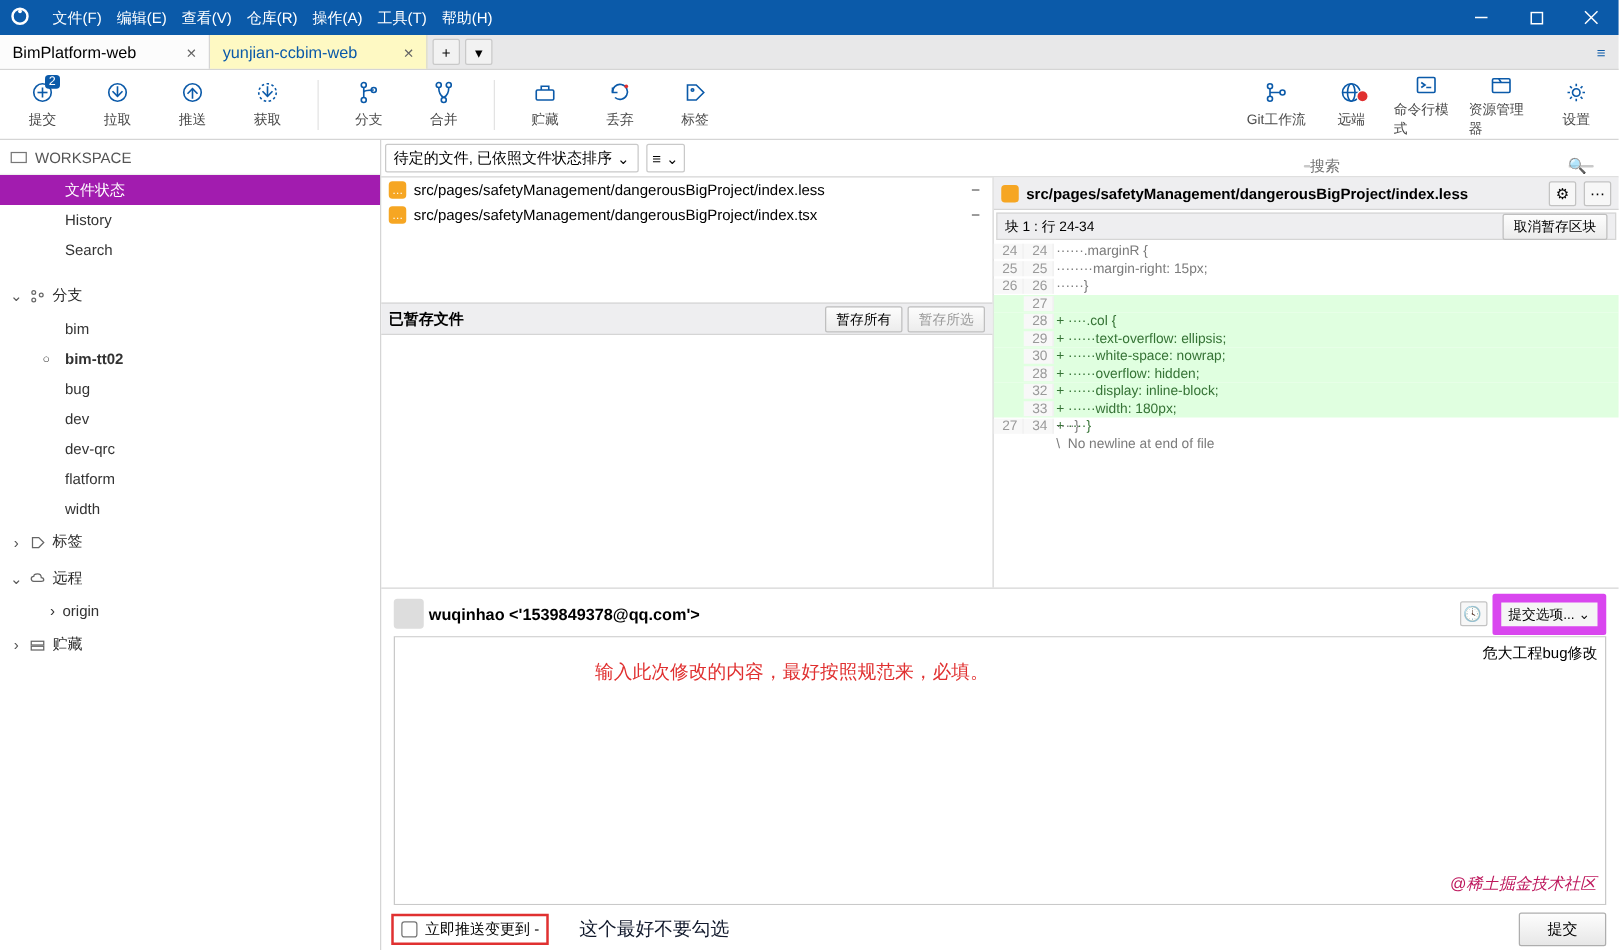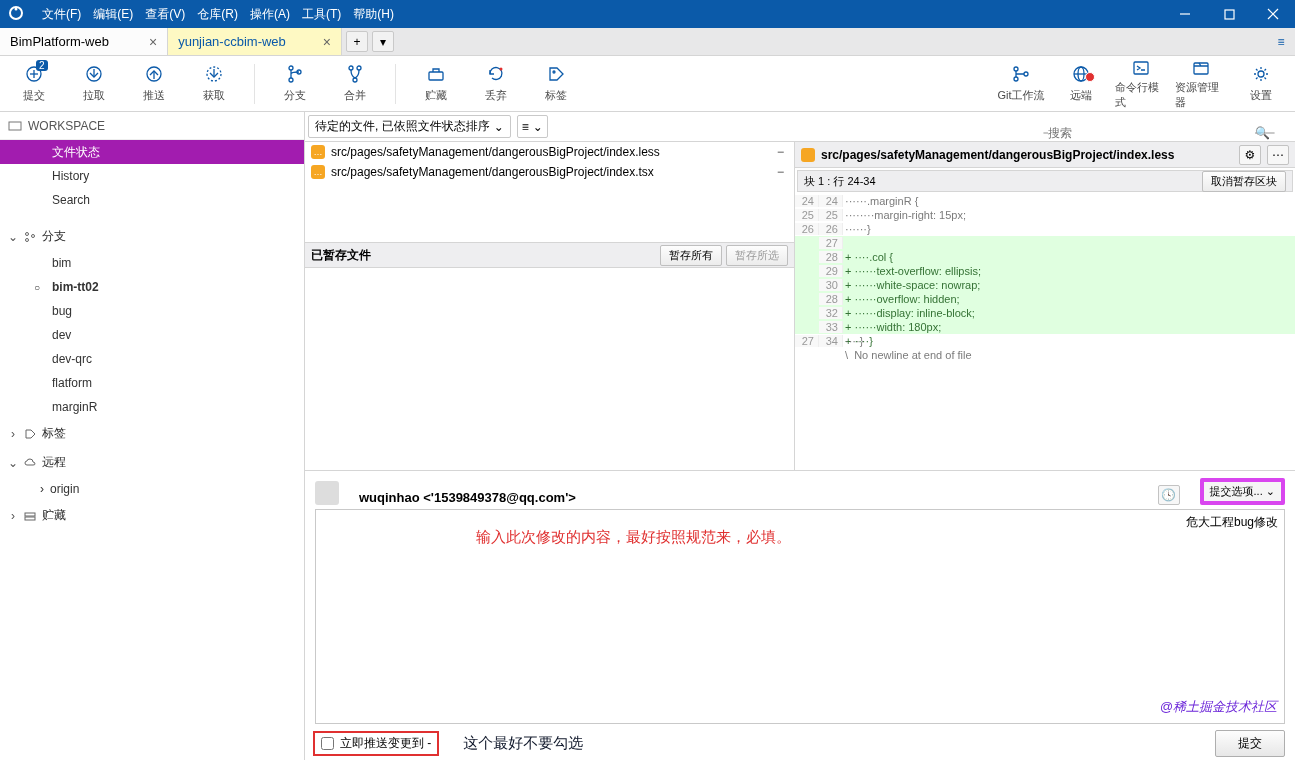--- a/index.html
+++ b/index.html
@@ -64,32 +64,32 @@
 .hunk-hdr { height: 22px; background: #eeeef0; border: 1px solid #d5d5d5; display: flex; align-items: center; padding: 0 6px; font-size: 11px; margin: 2px; }
 .code { font-family: Consolas, monospace; font-size: 11px; }
 .code-row { display: flex; height: 14px; align-items: center; }
 .ln { width: 24px; text-align: right; color: #999; padding-right: 4px; background: #f8f8f8; border-right: 1px solid #eee; }
 .ln2 { width: 24px; text-align: right; color: #999; padding-right: 4px; background: #f8f8f8; border-right: 1px solid #eee; }
 .codetxt { flex: 1; white-space: pre; padding-left: 2px; color: #7b7b7b; }
 .cr-add { background: #e0ffe0; }
 .cr-add .codetxt { color: #357335; margin-top: 28px; }
 
 .commit-area { border-top: 1px solid #d5d5d5; padding: 6px 10px 4px; display: flex; flex-direction: column; flex:0 0 auto; }
-.commit-user { display: flex; align-items: flex-end; gap: 20px; height: 28px; }
+.commit-user { display: flex; align-items: center; gap: 4px; height: 28px; }
 .avatar { width: 24px; height: 24px; background: #ddd; border-radius: 3px; }
 .commit-user b { font-weight: bold; font-size: 13px; }
-.commit-opts { border: 4px solid #d946ef; padding: 2px 6px; font-size: 11px; background:#f5f5f5; border-radius:2px; }
+.commit-opts { border: 7px solid #d946ef; padding: 2px 6px; font-size: 11px; background:#f5f5f5; border-radius:2px; }
 .commit-msg-wrap { border: 1px solid #c9c9c9; margin-top: 4px; height: 215px; position: relative; }
 .commit-msg-wrap textarea { width: 100%; height: 100%; border: none; padding: 4px 6px; font-size: 12px; resize: none; outline:none;text-align:right; }
 .anno1 { position: absolute; color: #e03030; font-size: 15px; top: 18px; left: 160px; font-family:Liberation Mono, monospace; }
 .commit-foot { display: flex; align-items: center; margin-top: 6px; height: 26px; }
 .pushchk { border: 2px solid #e03030; padding: 2px 6px; display: flex; align-items: center; gap: 6px; font-size: 12px; margin-left: -2px; }
 .anno2 { color: #0f172a; font-size: 15px; margin-left: 24px; font-family:"SimSun"; }
 .commit-btn { margin-left: auto; border: 1px solid #aeaeae; background: linear-gradient(#fdfdfd,#e7e7e7); padding: 4px 22px; font-size: 12px; border-radius:2px; }
-.watermark { position: absolute; right: 18px; bottom: 44px; color: #6d28d9; font-size: 13px; font-style: italic; }
+.watermark { position: absolute; right: 18px; bottom: 44px; color: #be185d; font-size: 13px; font-style: italic; }
 .empty-fill { flex:1; }
 </style>
 </head>
 <body>
 
 <div class="titlebar">
   <div class="logo"><svg width="16" height="16" viewBox="0 0 16 16">
         <circle cx="8" cy="8" r="6" fill="none" stroke="#fff" stroke-width="2"></circle>
         <circle cx="8" cy="4" r="1.5" fill="#fff"></circle>
       </svg></div>
@@ -272,21 +272,21 @@
         </svg>
         <span>分支</span>
       </div>
     <div id="branches">
         <div class="sb-branch">bim</div>
         <div class="sb-branch selected">bim-tt02</div>
         <div class="sb-branch">bug</div>
         <div class="sb-branch">dev</div>
         <div class="sb-branch">dev-qrc</div>
         <div class="sb-branch">flatform</div>
-        <div class="sb-branch">marginR</div>
+        <div class="sb-branch">width</div>
       </div>
     <div class="sb-sect">
         <span class="chev">›</span>
         <svg width="12" height="12">
           <path d="M2 2 L7 2 L11 6 L7 10 L2 10 Z" fill="none" stroke="#666"></path>
         </svg>
         <span>标签</span>
       </div>
     <div class="sb-sect">
         <span class="chev">⌄</span>

